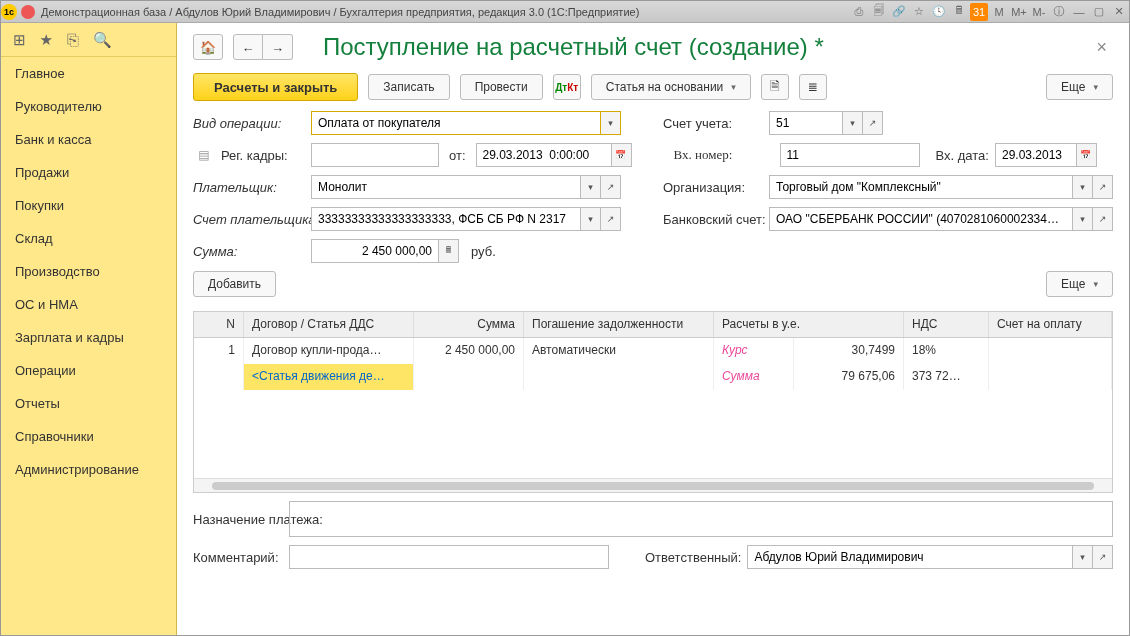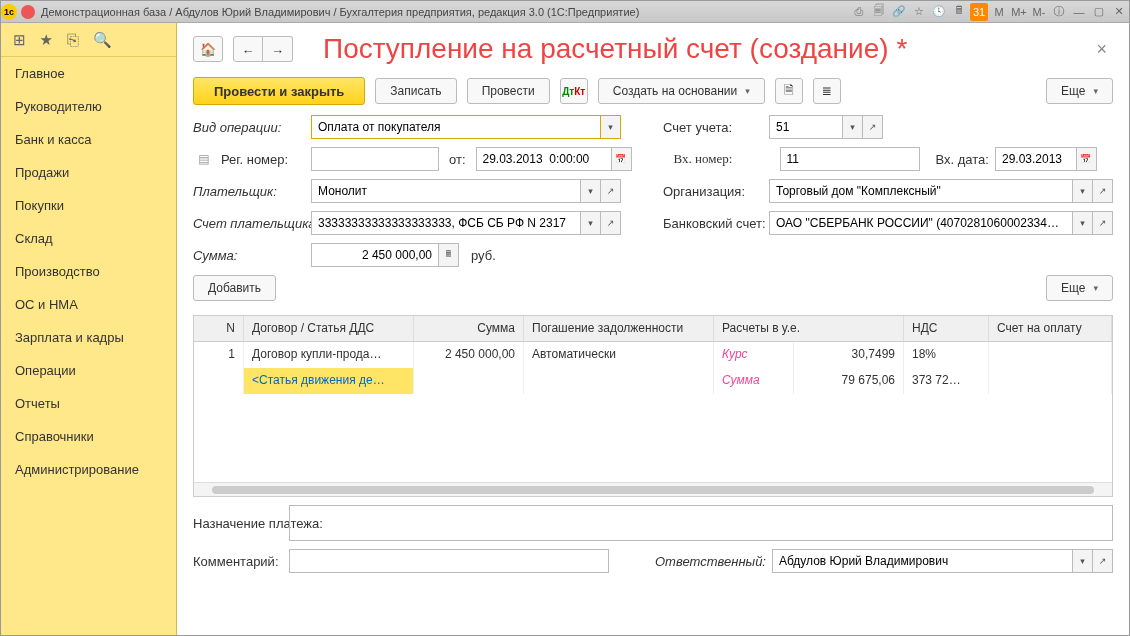--- a/index.html
+++ b/index.html
@@ -14,21 +14,21 @@
   .sidebar{width:176px;background:#ffe88a;border-right:1px solid #d4b84a;display:flex;flex-direction:column;}
   .sb-top{height:34px;display:flex;align-items:center;gap:14px;padding:0 12px;border-bottom:1px solid #e6cc5e;}
   .sb-top span{font-size:15px;color:#666;cursor:pointer;}
   .sb-item{padding:9px 14px;font-size:13px;color:#333;cursor:pointer;}
   .content{flex:1;display:flex;flex-direction:column;background:#fff;overflow:hidden;}
   .pg-head{display:flex;align-items:center;padding:10px 16px 6px;gap:10px;}
   .nav-btn{width:30px;height:26px;border:1px solid #bbb;background:#f8f8f8;border-radius:3px;display:flex;align-items:center;justify-content:center;cursor:pointer;font-size:13px;}
   .nav-grp{display:flex;}
   .nav-grp .nav-btn:first-child{border-radius:3px 0 0 3px;}
   .nav-grp .nav-btn:last-child{border-radius:0 3px 3px 0;border-left:none;}
-  .pg-title{font-size:28px;color:#ef4444;margin-left:20px;}
+  .pg-title{font-size:24px;color:#15803d;margin-left:20px;}
   .pg-close{margin-left:auto;font-size:18px;color:#888;cursor:pointer;padding:0 6px;}
   .toolbar{display:flex;align-items:center;padding:6px 16px 10px;gap:10px;}
   .btn{height:26px;padding:0 14px;border:1px solid #bbb;background:#f8f8f8;border-radius:3px;display:flex;align-items:center;cursor:pointer;font-size:12px;}
   .btn-primary{background:linear-gradient(#ffe566,#ffd21a);border-color:#d4a800;font-weight:bold;font-size:13px;padding:0 20px;height:28px;}
   .btn-icon{width:28px;padding:0;justify-content:center;}
   .btn-dd::after{content:"▾";margin-left:8px;font-size:9px;color:#666;}
   .tb-spacer{flex:1;}
   .form{padding:0 16px;}
   .row{display:flex;align-items:center;margin-bottom:8px;gap:6px;}
   .lbl{font-size:13px;color:#333;white-space:nowrap;}
@@ -113,25 +113,25 @@
         <div class="nav-btn">🏠</div>
         <div class="nav-grp">
           <div class="nav-btn">←</div>
           <div class="nav-btn">→</div>
         </div>
         <div class="pg-title">Поступление на расчетный счет (создание) *</div>
         <div class="pg-close">×</div>
       </div>
 
       <div class="toolbar">
-        <div class="btn btn-primary">Провести и закрыть</div>
+        <div class="btn btn-primary">Расчеты и закрыть</div>
         <div class="btn">Записать</div>
         <div class="btn">Провести</div>
         <div class="btn btn-icon" style="color:#080;font-weight:bold;font-size:10px;">Дт<span style="color:#c00;">Кт</span></div>
-        <div class="btn btn-dd">Создать на основании</div>
+        <div class="btn btn-dd">Статья на основании</div>
         <div class="btn btn-icon">🗎</div>
         <div class="btn btn-icon">≣</div>
         <div class="tb-spacer"></div>
         <div class="btn btn-dd">Еще</div>
       </div>
 
       <div class="form">
         <div class="row">
           <span class="lbl lbl-w1">Вид операции:</span>
           <div class="inp-wrap yellow-border" style="flex:0 0 310px;">
@@ -142,21 +142,21 @@
           <span class="lbl" style="width:100px;">Счет учета:</span>
           <div class="inp-wrap">
             <input class="inp" style="width: 74px;" value="51">
             <div class="inp-btn">▾</div>
             <div class="inp-btn">↗</div>
           </div>
         </div>
 
         <div class="row">
           <span style="width:22px;text-align:center;color:#999;">▤</span>
-          <span class="lbl" style="width:84px;">Рег. номер:</span>
+          <span class="lbl" style="width:84px;">Рег. кадры:</span>
           <input class="inp" style="width: 128px;" value="">
           <span class="lbl" style="margin:0 4px;">от:</span>
           <div class="inp-wrap">
             <input class="inp" style="width: 136px;" value="29.03.2013  0:00:00">
             <div class="inp-btn">📅</div>
           </div>
           <span class="gap-col"></span>
           <span class="lbl" style="width:100px;font-family:Liberation Serif, serif;">Вх. номер:</span>
           <input class="inp" style="width: 140px;" value="11">
           <span class="lbl" style="margin-left:10px;">Вх. дата:</span>
@@ -250,21 +250,21 @@
       </div>
 
       <div class="bottom">
         <div class="row">
           <span class="lbl" style="width:90px;">Назначение платежа:</span>
           <div class="textarea"></div>
         </div>
         <div class="row" style="margin-bottom:0;">
           <span class="lbl" style="width:90px;">Комментарий:</span>
           <input class="inp" style="width: 320px;" value="">
-          <span class="lbl" style="margin-left:40px;font-style:italic;">Ответственный:</span>
+          <span class="lbl" style="margin-left:30px;">Ответственный:</span>
           <div class="inp-wrap" style="flex:1;">
             <input class="inp" style="flex: 1 1 0%;" value="Абдулов Юрий Владимирович">
             <div class="inp-btn">▾</div>
             <div class="inp-btn">↗</div>
           </div>
         </div>
       </div>
 
     </div>
   </div>

